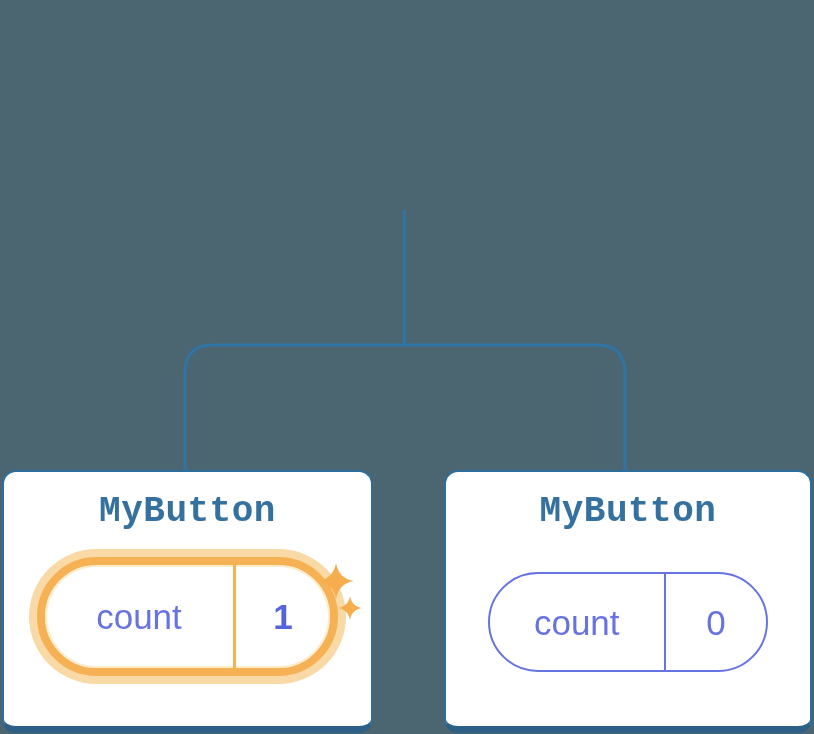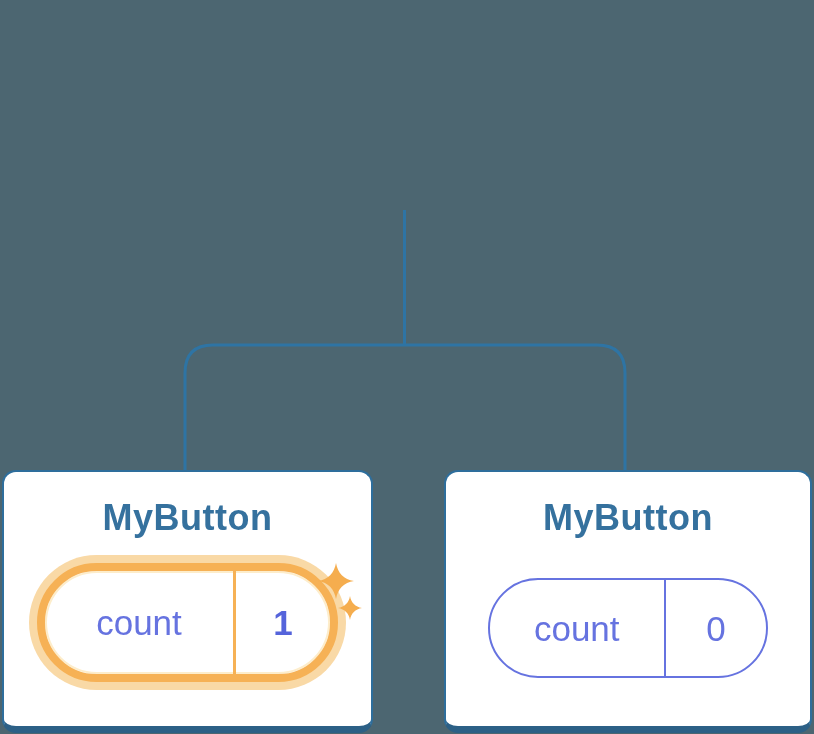--- a/index.html
+++ b/index.html
@@ -39,21 +39,21 @@
   .card-child-left  { left: 2px;   top: 470px; width: 371px; height: 263px; }
   .card-child-right { left: 444px; top: 470px; width: 368px; height: 263px; }
   .node-title {
     color: var(--title-text, #35719E);
     font-size: 36px;
     font-weight: 700;
     line-height: 1;
     letter-spacing: 0.5px;
   }
   .card-child-left .node-title,
-  .card-child-right .node-title { margin-top: 28px; }
+  .card-child-right .node-title { margin-top: 22px; font-family: Liberation Mono, monospace; }
 
   .pill {
     box-sizing: border-box;
     display: flex;
     align-items: stretch;
     border-radius: 999px;
     background: #fff;
     overflow: hidden;
   }
   .pill-cell {

